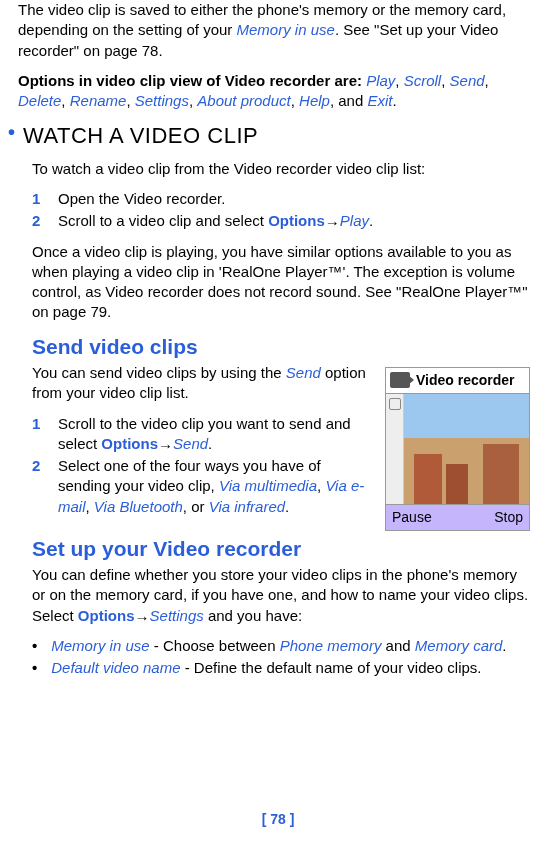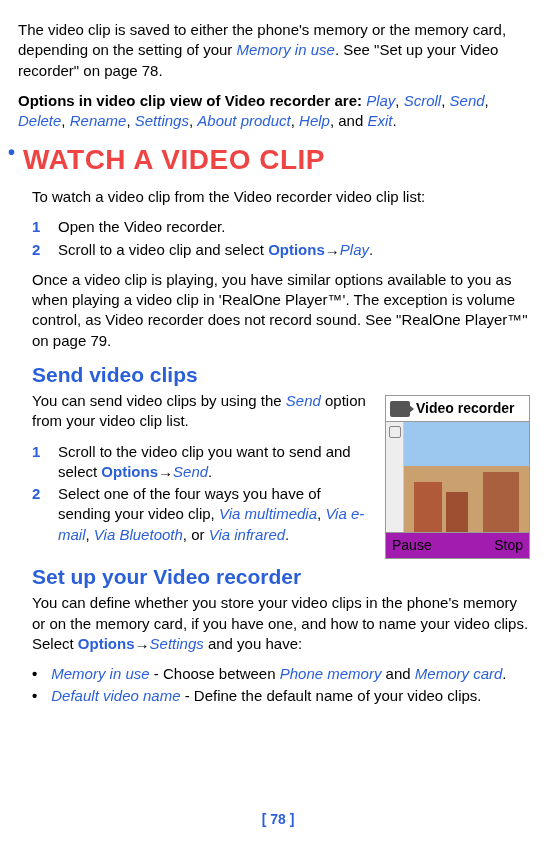--- a/index.html
+++ b/index.html
@@ -7,25 +7,25 @@
     width: 548px;
     height: 841px;
     background: #fff;
     font-family: "Trebuchet MS", "Lucida Grande", sans-serif;
     font-size: 15px;
     line-height: 1.35;
     color: #000;
     padding: 0 18px 0 18px;
     position: relative;
   }
-  .content { padding-top: 20px; }
+  .content { padding-top: 0; }
   p { margin: 0 0 10px 0; }
   .blue-italic { color: #2a5fd9; font-style: italic; }
   .blue-bold { color: #2a5fd9; font-weight: bold; }
-  .blue-bold-lg { color: #ef4444; font-weight: bold; font-size: 28px; letter-spacing: 0.5px;}
+  .blue-bold-lg { color: #000000; font-weight: normal; font-size: 22px; letter-spacing: 0.5px;}
   .blue-bold-md { color: #2a5fd9; font-weight: bold; font-size: 21px; }
   .bold { font-weight: bold; }
   .h1row { display: flex; align-items: flex-start; gap: 8px; margin: 8px 0 8px 0; }
   .bullet-dot { color: #2a5fd9; font-weight: bold; font-size: 20px; line-height: 1.1; margin-left: -10px; }
   .indent { margin-left: 14px; }
   ol.steps { list-style: none; margin: 4px 0 10px 14px; }
   ol.steps li { display: flex; gap: 12px; margin-bottom: 2px; }
   .stepnum { color: #2a5fd9; font-weight: bold; min-width: 14px; }
   .arrow { font-family: Arial, sans-serif; }
   .send-row { display: flex; gap: 14px; align-items: flex-start; }
@@ -34,21 +34,21 @@
   .phone-title { display:flex; align-items:center; gap:6px; background:#fff; border-bottom:1px solid #999; padding:3px 4px; font-weight:bold; font-family: Arial, sans-serif; font-size:14px;}
   .phone-title .cam { width:20px; height:16px; background:#555; position:relative; border-radius:2px;}
   .phone-title .cam::after{content:""; position:absolute; right:-4px; top:3px; width:0;height:0;border-top:5px solid transparent;border-bottom:5px solid transparent;border-left:6px solid #555;}
   .phone-body { display:flex; }
   .phone-side { width:18px; background:#eee; border-right:1px solid #ccc; display:flex; flex-direction:column; align-items:center; padding-top:4px; gap:6px;}
   .phone-side .ico{width:12px;height:12px;border:1px solid #888;border-radius:2px;}
   .phone-img { flex:1; height:110px; background: linear-gradient(#9cc8ef 0 40%, #c9a06e 40% 100%); position:relative;}
   .phone-img .bld{position:absolute;bottom:0;left:10px;width:28px;height:50px;background:#b05a3a;}
   .phone-img .bld2{position:absolute;bottom:0;left:42px;width:22px;height:40px;background:#9e4f32;}
   .phone-img .bld3{position:absolute;bottom:0;right:10px;width:36px;height:60px;background:#a8603e;}
-  .phone-foot { display:flex; justify-content:space-between; background:#a21caf; border-top:1px solid #999; padding:3px 6px; font-family: Arial, sans-serif; font-size:14px;}
+  .phone-foot { display:flex; justify-content:space-between; background:#c4b5fd; border-top:1px solid #999; padding:3px 6px; font-family: Arial, sans-serif; font-size:14px;}
   ul.dash { list-style:none; margin:4px 0 10px 14px; }
   ul.dash li { display:flex; gap:14px; margin-bottom:2px;align-items:flex-end; }
   ul.dash li::before { content:"•"; font-weight:bold; }
   .pagefoot { position:absolute; bottom:12px; left:8px; right:0; text-align:center; color:#2a5fd9; font-weight:bold; font-size:14px;}
 </style>
 </head>
 <body>
 
 <div class="content">
 

